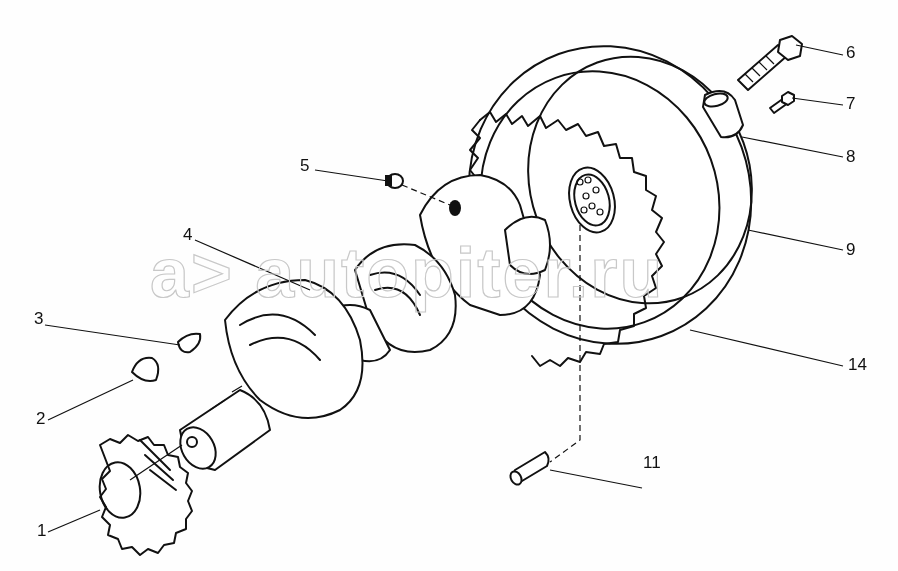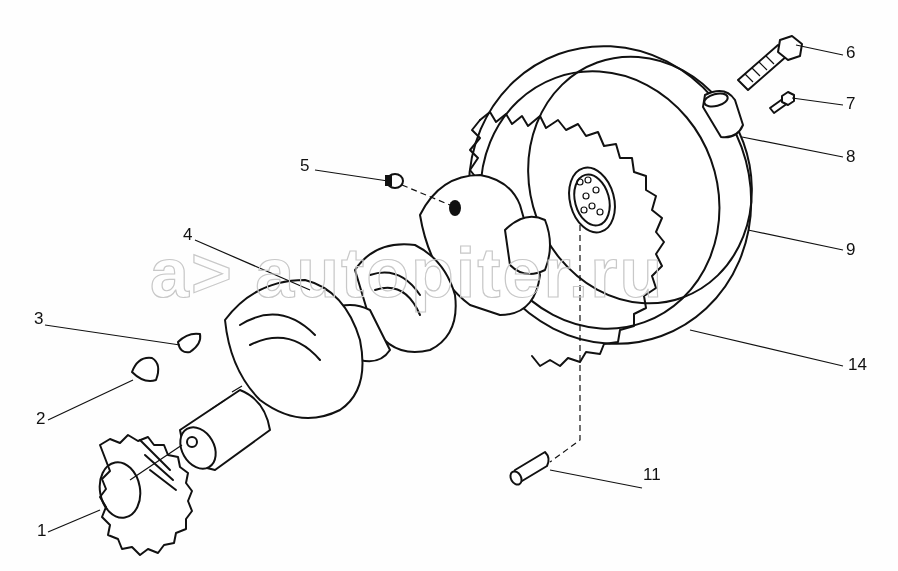--- a/index.html
+++ b/index.html
@@ -121,14 +121,14 @@
   <span class="callout" style="left:37px;top:522px">1</span>
   <span class="callout" style="left:36px;top:410px">2</span>
   <span class="callout" style="left:34px;top:310px">3</span>
   <span class="callout" style="left:183px;top:226px">4</span>
   <span class="callout" style="left:300px;top:157px">5</span>
   <span class="callout" style="left:846px;top:44px">6</span>
   <span class="callout" style="left:846px;top:95px">7</span>
   <span class="callout" style="left:846px;top:148px">8</span>
   <span class="callout" style="left:846px;top:241px">9</span>
   <span class="callout" style="left:848px;top:356px">14</span>
-  <span class="callout" style="left:643px;top:466px">11</span>
+  <span class="callout" style="left:643px;top:454px">11</span>
 </div>
 
 </body></html>

